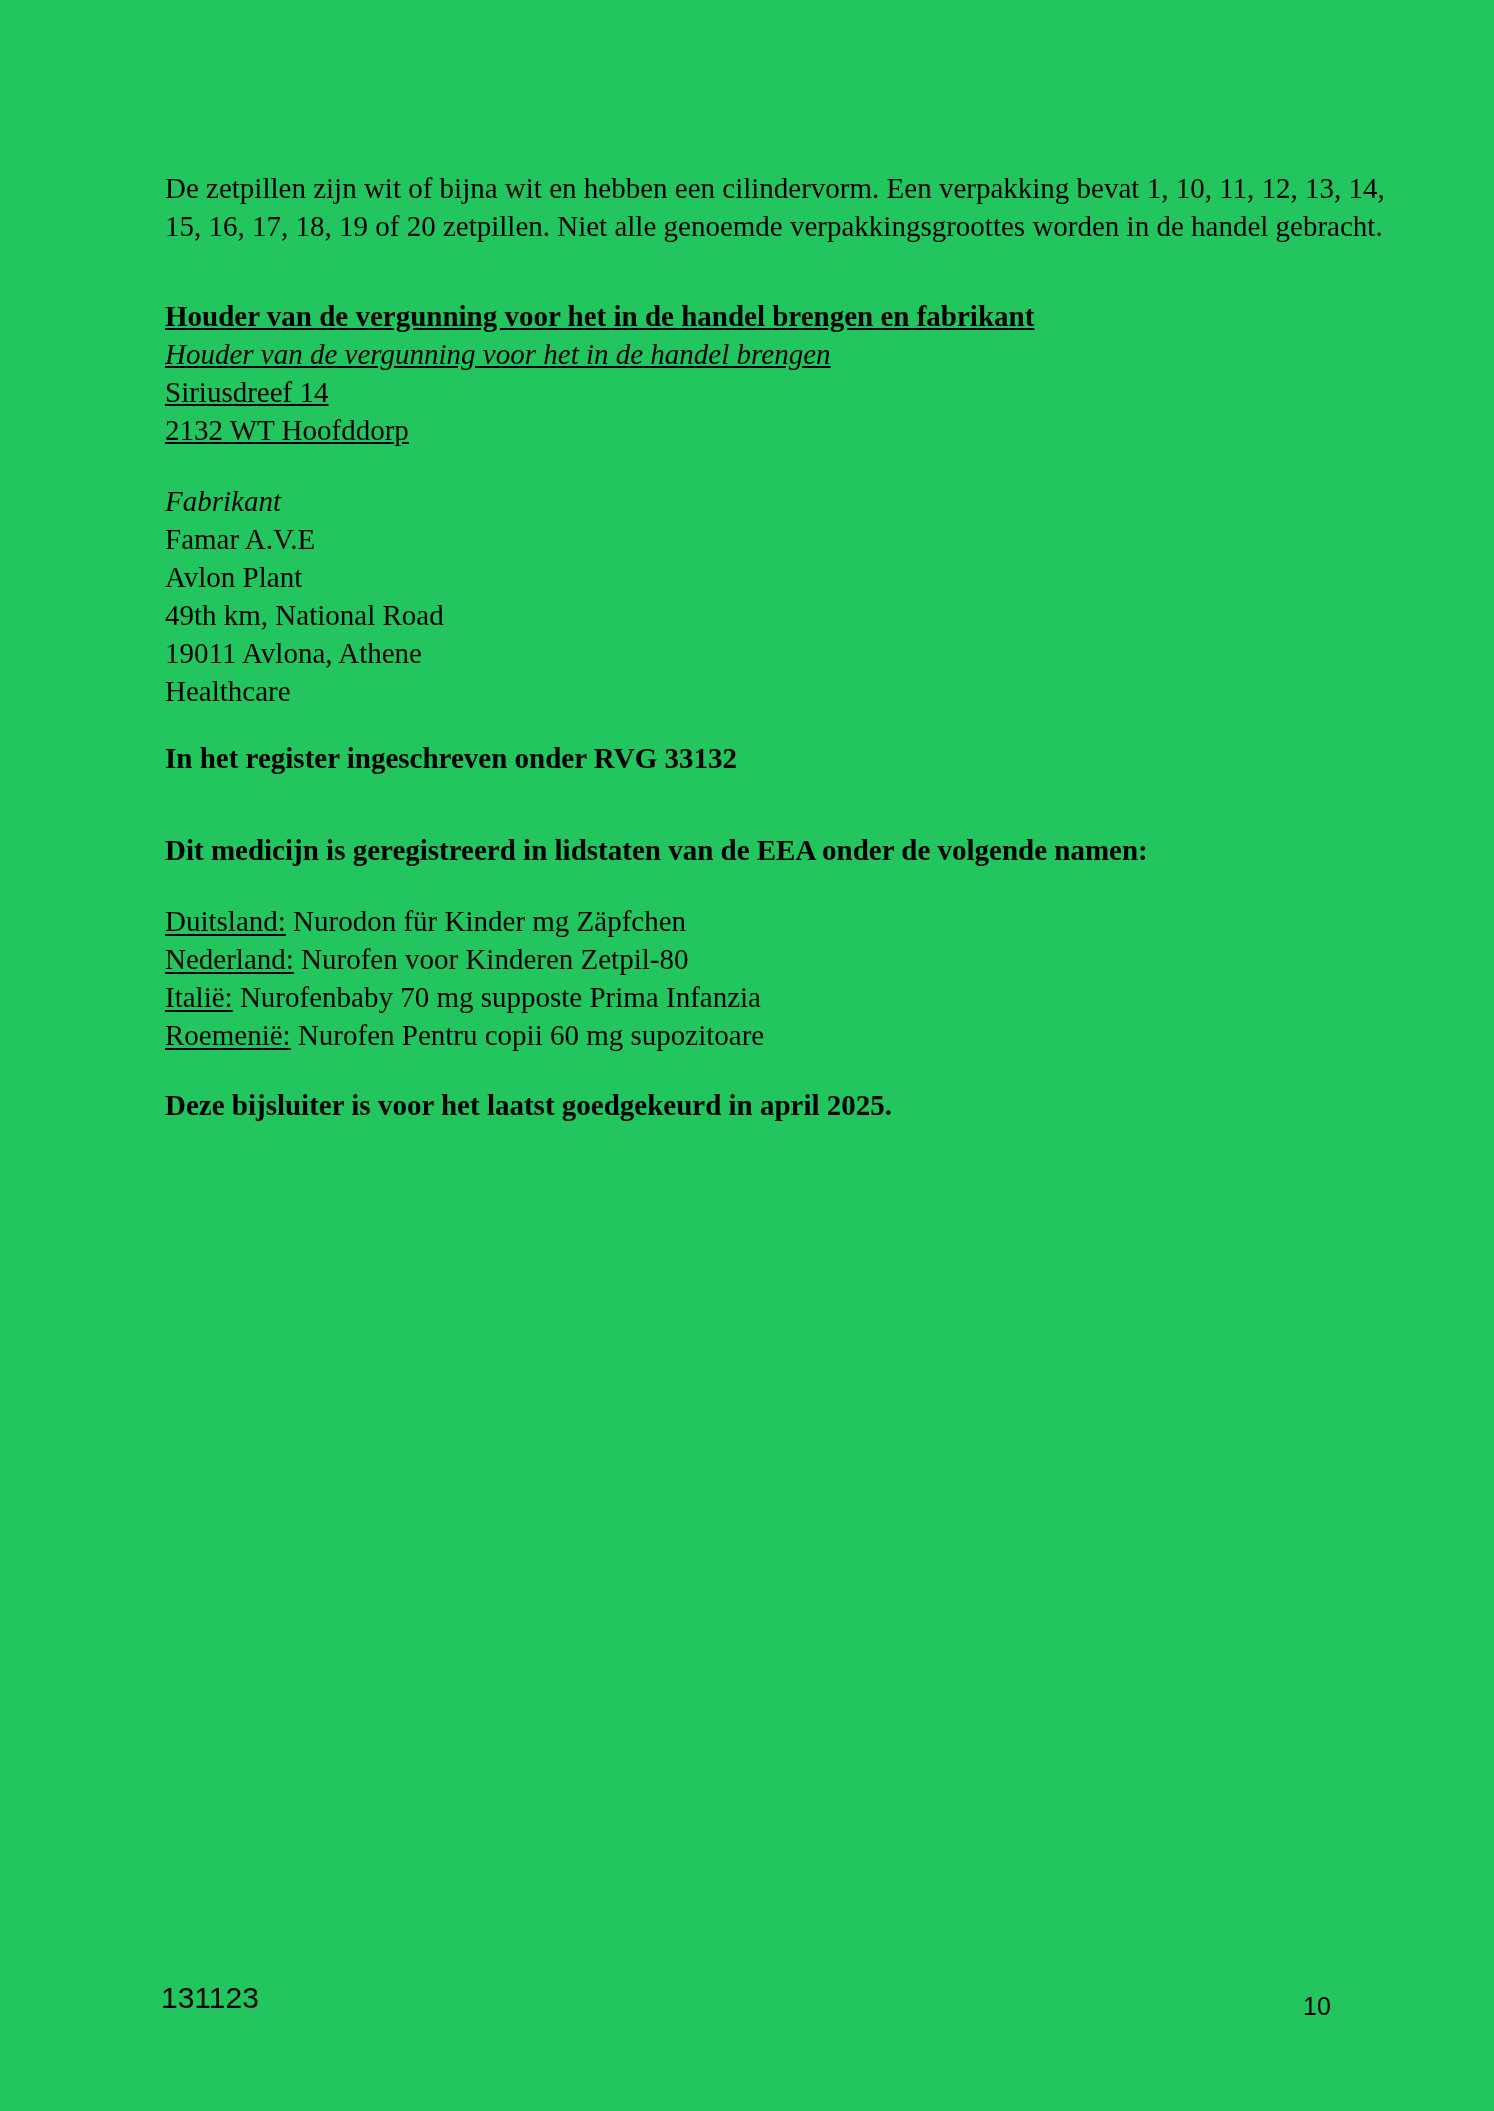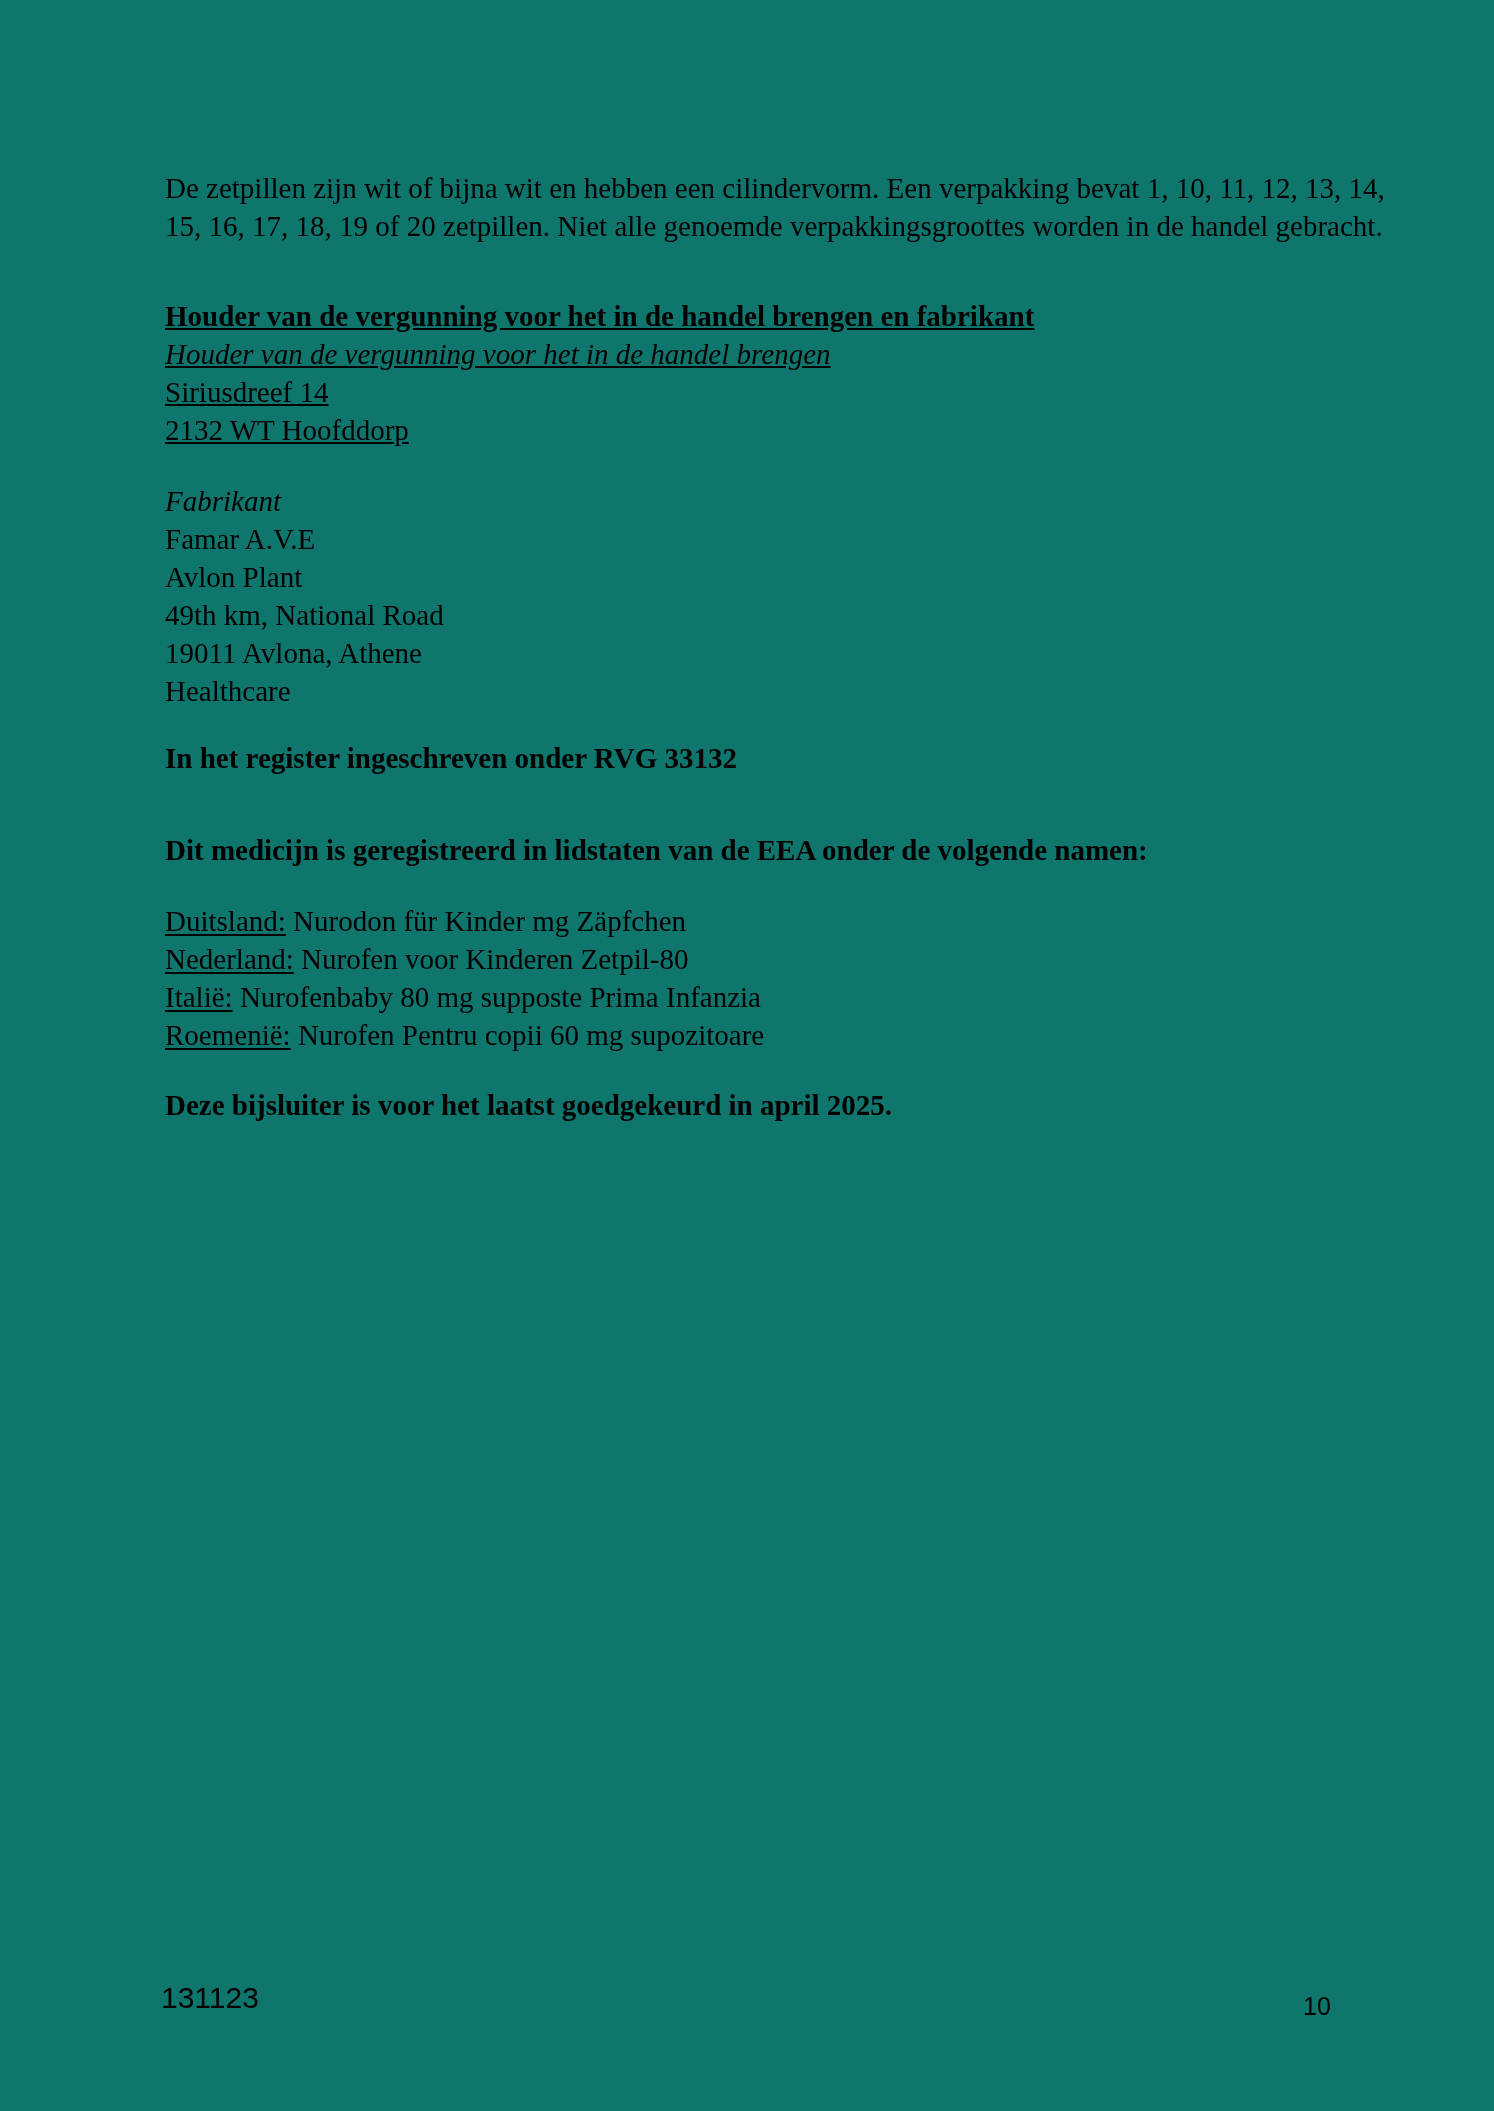--- a/index.html
+++ b/index.html
@@ -4,21 +4,21 @@
 <style>
   html, body {
     margin: 0;
     padding: 0;
     background: #e8e8e8;
   }
   .page {
     position: relative;
     width: 1494px;
     height: 2111px;
-    background: #0f766e;
+    background: #22c55e;
     overflow: hidden;
     font-family: "Liberation Serif", "DejaVu Serif", serif;
     color: #000000;
   }
   .content {
     position: absolute;
     left: 165px;
     top: 169px;
     right: 60px;
     font-size: 29px;
@@ -92,21 +92,21 @@
       <div class="line bold">In het register ingeschreven onder RVG 33132</div>
     </div>
 
     <div class="section-eea-head">
       <div class="line bold">Dit medicijn is geregistreerd in lidstaten van de EEA onder de volgende namen:</div>
     </div>
 
     <div class="section-eea-list">
       <div class="line"><span class="country">Duitsland:</span> <span>Nurodon für Kinder mg Zäpfchen</span></div>
       <div class="line"><span class="country">Nederland:</span> <span>Nurofen voor Kinderen Zetpil-80</span></div>
-      <div class="line"><span class="country">Italië:</span> <span>Nurofenbaby 80 mg supposte Prima Infanzia</span></div>
+      <div class="line"><span class="country">Italië:</span> <span>Nurofenbaby 70 mg supposte Prima Infanzia</span></div>
       <div class="line"><span class="country">Roemenië:</span> <span>Nurofen Pentru copii 60 mg supozitoare</span></div>
     </div>
 
     <div class="section-approval">
       <div class="line bold">Deze bijsluiter is voor het laatst goedgekeurd in april 2025.</div>
     </div>
 
   </div>
 
   <div class="footer-left">131123</div>

